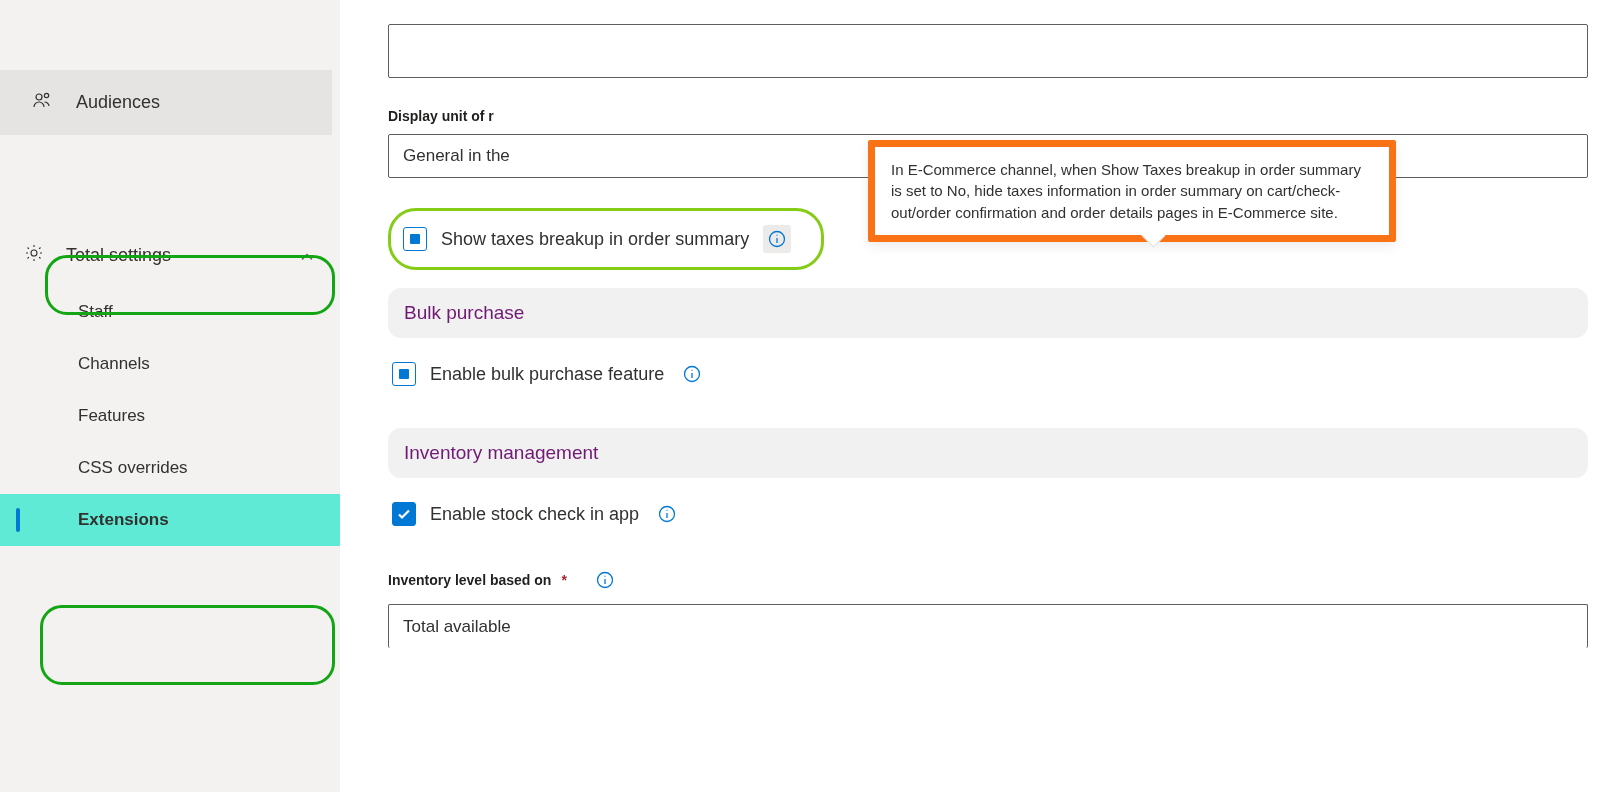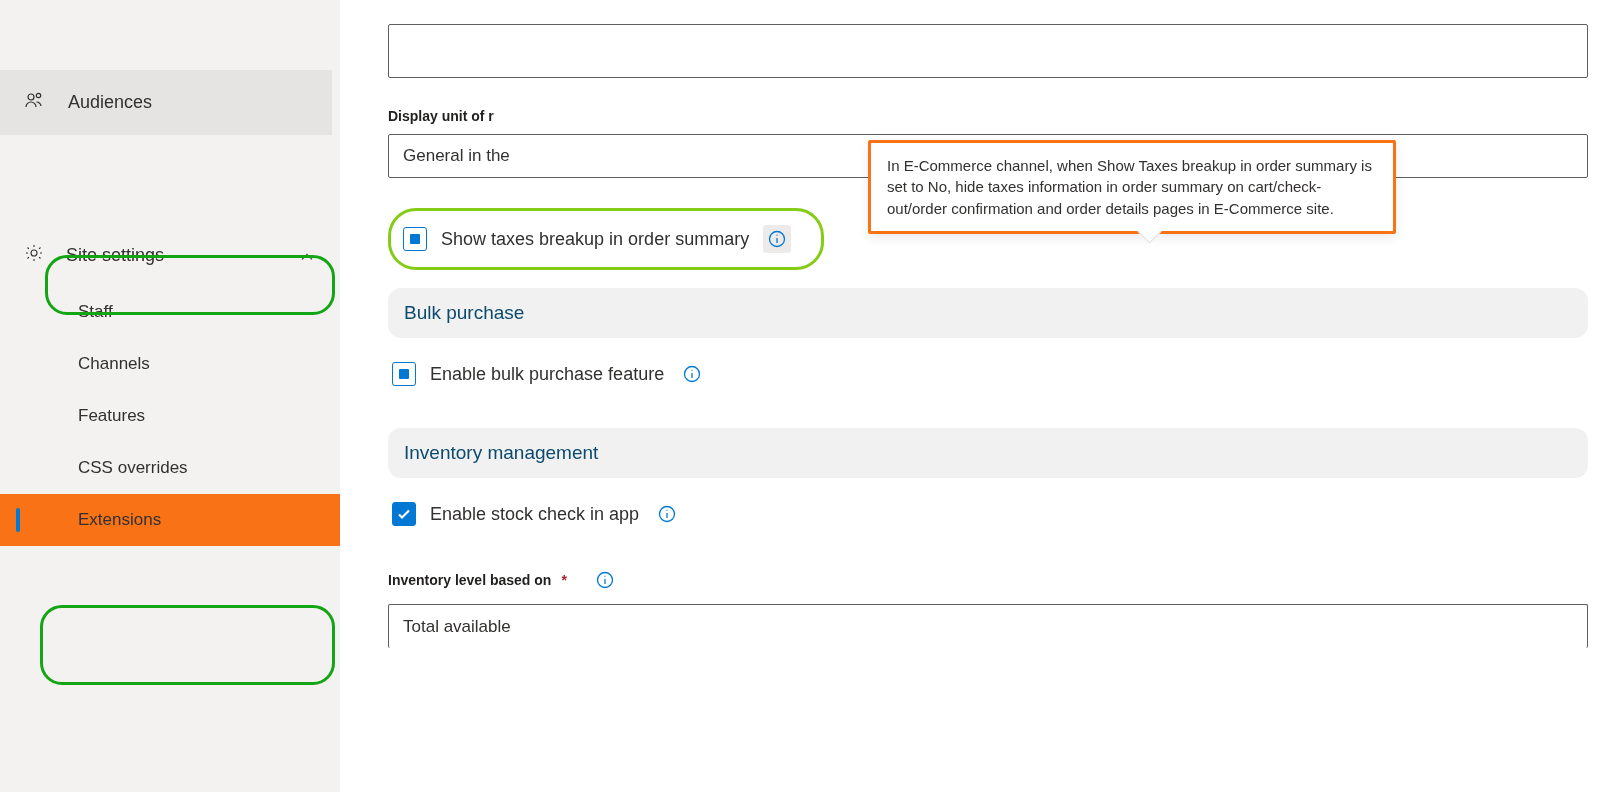--- a/index.html
+++ b/index.html
@@ -15,21 +15,21 @@
     }
     .layout { display: flex; height: 100%; }
     .sidebar {
       width: 340px;
       background: #f3f2f1;
       flex-shrink: 0;
       padding-top: 20px;
     }
     .side-audiences {
       background: #e5e4e3;
-      padding: 20px 0 20px 24px;
+      padding: 20px 0 20px 32px;
       display: flex;
       align-items: center;
       gap: 24px;
       font-size: 18px;
       color: #323130;
       margin: 50px 8px 90px 0;
     }
     .side-header {
       padding: 18px 22px 18px 24px;
       display: flex;
@@ -47,22 +47,22 @@
       transform: translateY(-50%);
     }
     .side-sub {
       padding: 16px 0 16px 78px;
       font-size: 17px;
       color: #323130;
       cursor: pointer;
       position: relative;
     }
     .side-sub.active {
-      background: #f97316;
-      font-weight: 400;
+      background: #5eead4;
+      font-weight: 700;
     }
     .side-sub.active::before {
       content: "";
       position: absolute;
       left: 16px;
       top: 14px;
       bottom: 14px;
       width: 4px;
       background: #0078d4;
       border-radius: 2px;
@@ -146,33 +146,33 @@
       display: flex; align-items: center; justify-content: center;
       border-radius: 3px;
       cursor: pointer;
     }
     .info-btn.hovered { background: #edebe9; }
 
     .section-header {
       background: #f1f1f1;
       padding: 14px 16px;
       font-size: 19px;
-      color: #0c4a6e;
+      color: #701a75;
       width: 1200px;
       margin-top: 18px;
       border-radius: 13px;
     }
 
     .tooltip {
       position: absolute;
       top: 140px;
       left: 528px;
       width: 528px;
       background: #ffffff;
-      border: 3px solid #f97316;
+      border: 7px solid #f97316;
       box-shadow: 0 4px 12px rgba(0,0,0,0.08);
       border-radius: 2px;
       padding: 12px 16px;
       font-size: 15px;
       color: #323130;
       line-height: 1.42;
       z-index: 50;
     }
     .tooltip::after {
       content: "";
@@ -216,21 +216,21 @@
       <span>Audiences</span>
     </div>
 
     <div class="side-header">
       <span>
         <svg width="20" height="20" viewBox="0 0 20 20" fill="none" stroke="#323130" stroke-width="1.1">
           <circle cx="10" cy="10" r="3"></circle>
           <path d="M10 2v2M10 16v2M3.5 4.5l1.4 1.4M15.1 14.1l1.4 1.4M2 10h2M16 10h2M3.5 15.5l1.4-1.4M15.1 5.9l1.4-1.4"></path>
         </svg>
       </span>
-      <span>Site settings</span>
+      <span>Total settings</span>
       <span class="chevron">
         <svg width="14" height="10" viewBox="0 0 14 10" fill="none" stroke="#605e5c" stroke-width="1.4">
           <path d="M2 8l5-5 5 5"></path>
         </svg>
       </span>
     </div>
 
     <div class="side-sub">Staff</div>
     <div class="side-sub">Channels</div>
     <div class="side-sub">Features</div>

